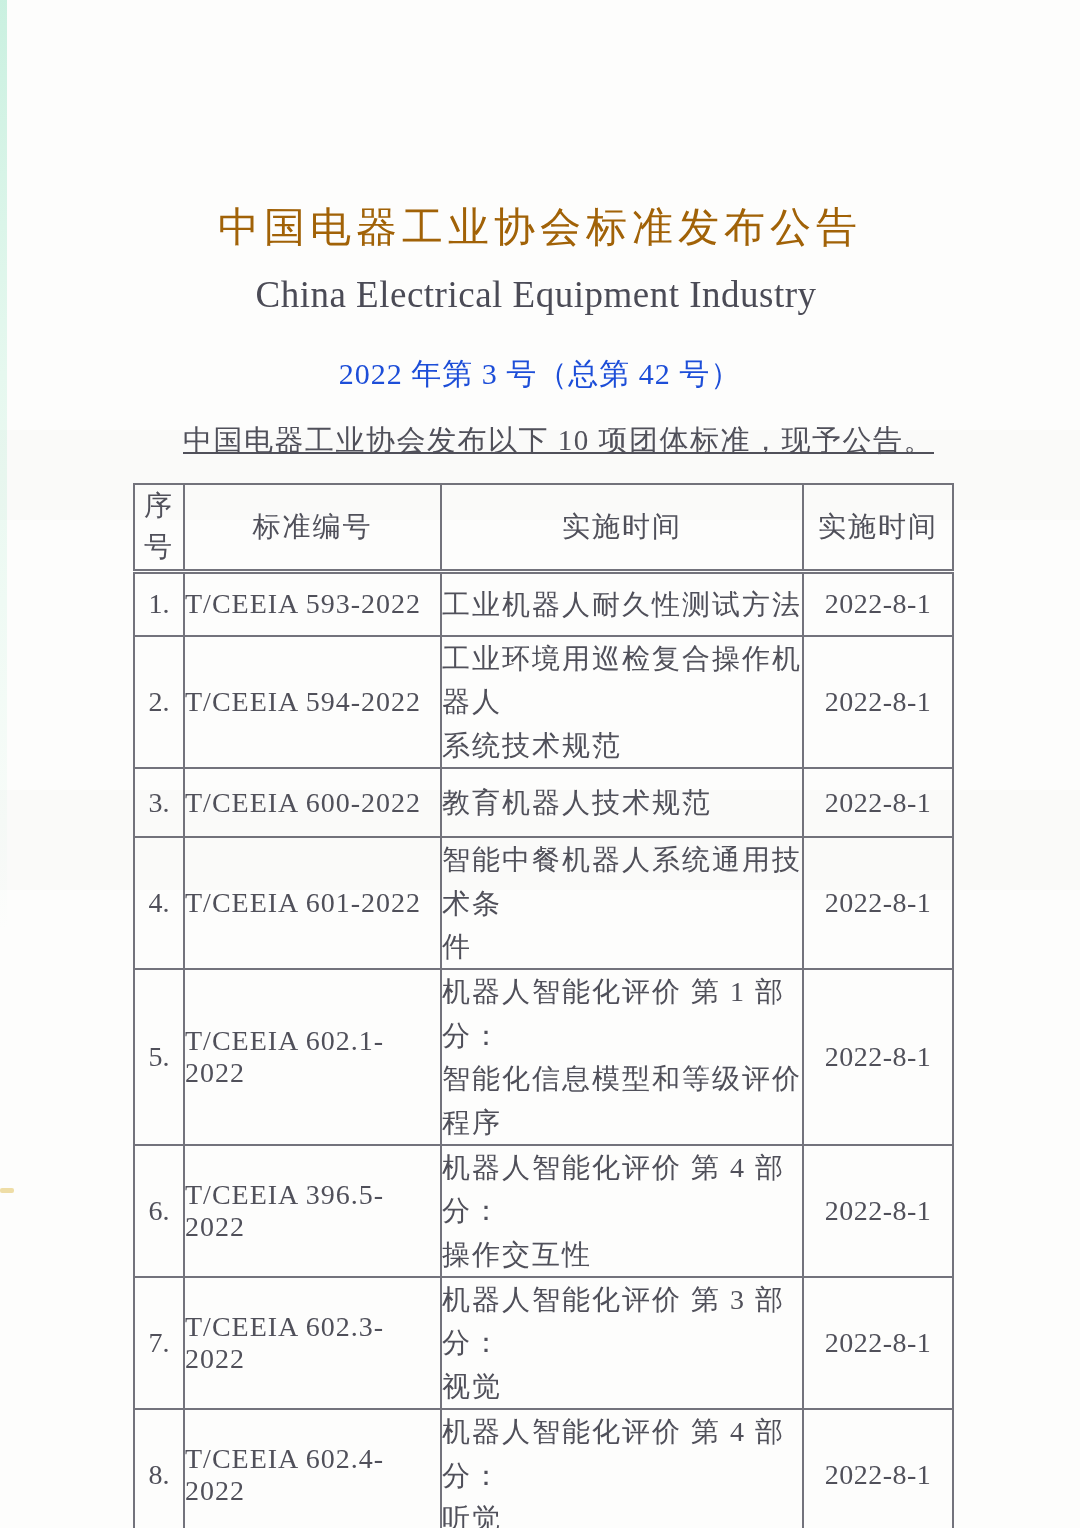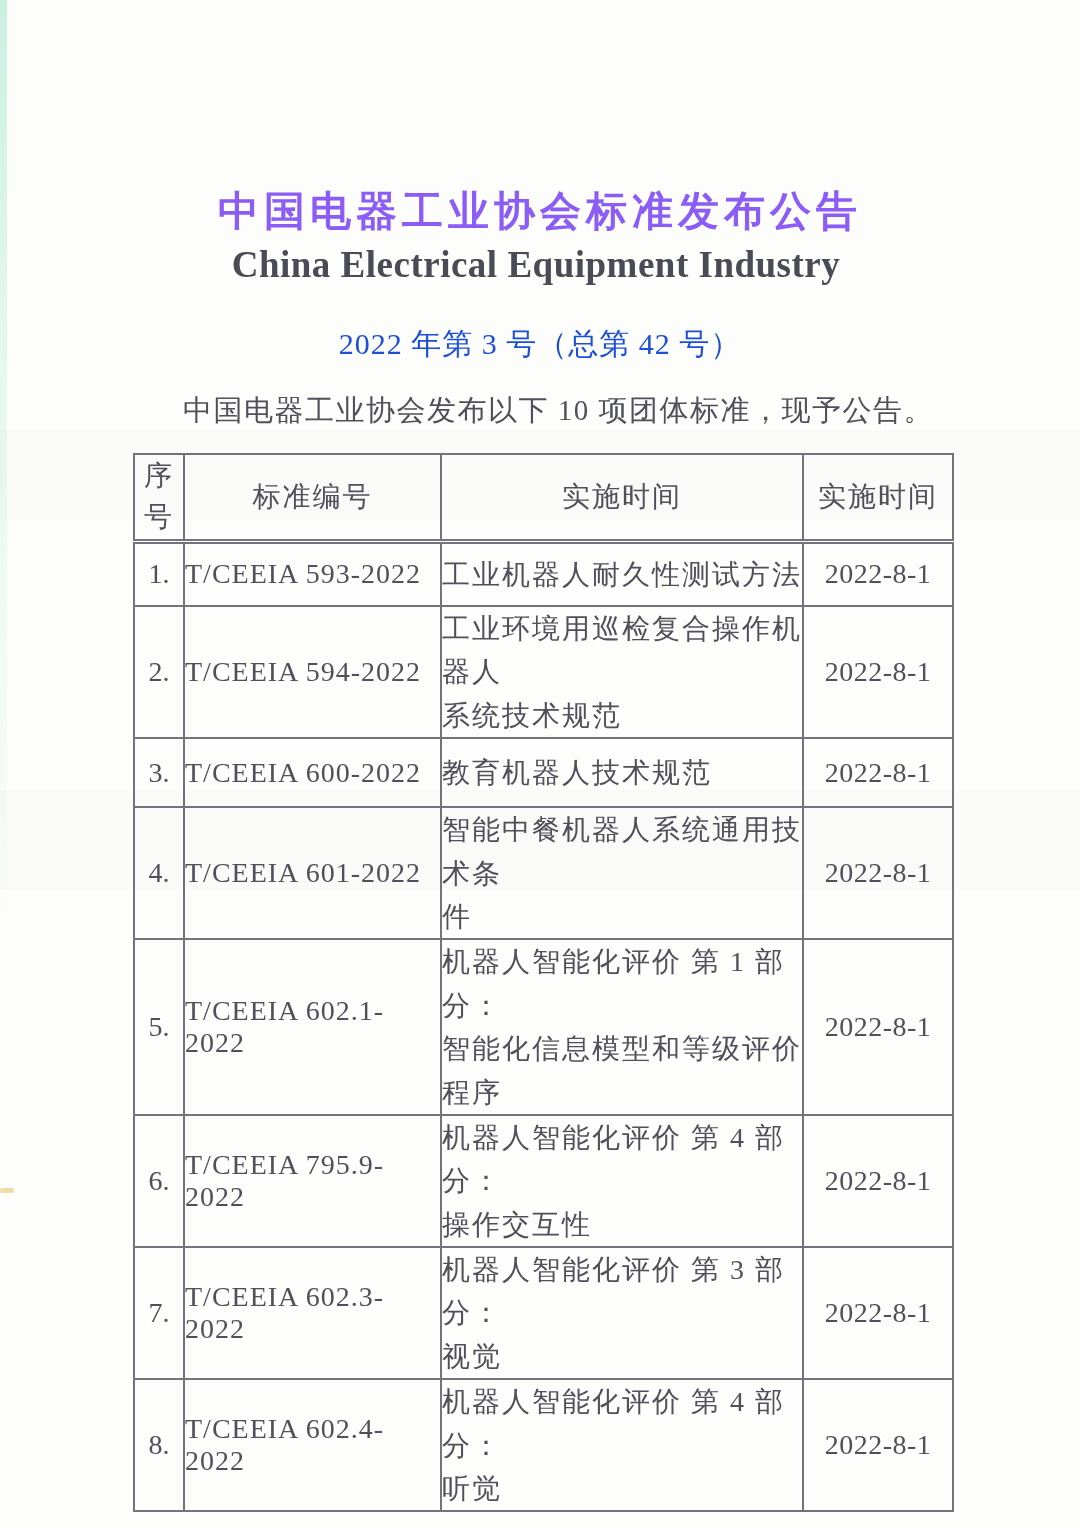--- a/index.html
+++ b/index.html
@@ -43,46 +43,47 @@
   }
   .band1 { top: 430px; height: 90px; }
   .band2 { top: 790px; height: 100px; }
 
   .header {
     text-align: center;
     padding-top: 184px;
   }
   .title-zh {
     font-size: 41px;
-    font-weight: 700;
+    font-weight: 400;
     letter-spacing: 5px;
     line-height: 54px;
-    margin: 0;
-    color: #8b5cf6;
+    margin: 16px;
+    color: #a16207;
   }
   .title-en {
     font-size: 37px;
-    font-weight: 700;
+    font-weight: 400;
     line-height: 50px;
     margin: 2px 8px 0 0;
     letter-spacing: 0.5px;
     color: #4b4b56;
   }
   .issue-line {
     margin-top: 34px;
     font-size: 30px;
     letter-spacing: 1px;
     color: #1d4ed8;
   }
   .intro-line {
     margin: 26px 0 0 183px;
     text-align: left;
     font-size: 29px;
     letter-spacing: 1.5px;
     color: #50505a;
+    text-decoration: underline;
   }
 
   table.standards {
     border-collapse: collapse;
     table-layout: fixed;
     width: 819px;
     margin: 22px 0 0 133px;
   }
   table.standards col.c-index { width: 50px; }
   table.standards col.c-code  { width: 257px; }
@@ -199,21 +200,21 @@
     </tr>
     <tr>
       <td class="cell-index">5.</td>
       <td class="cell-code">T/CEEIA 602.1-2022</td>
       <td class="cell-name">机器人智能化评价 第 1 部分：
 智能化信息模型和等级评价程序</td>
       <td class="cell-date">2022-8-1</td>
     </tr>
     <tr>
       <td class="cell-index">6.</td>
-      <td class="cell-code">T/CEEIA 795.9-2022</td>
+      <td class="cell-code">T/CEEIA 396.5-2022</td>
       <td class="cell-name">机器人智能化评价 第 4 部分：
 操作交互性</td>
       <td class="cell-date">2022-8-1</td>
     </tr>
     <tr>
       <td class="cell-index">7.</td>
       <td class="cell-code">T/CEEIA 602.3-2022</td>
       <td class="cell-name">机器人智能化评价 第 3 部分：
 视觉</td>
       <td class="cell-date">2022-8-1</td>

